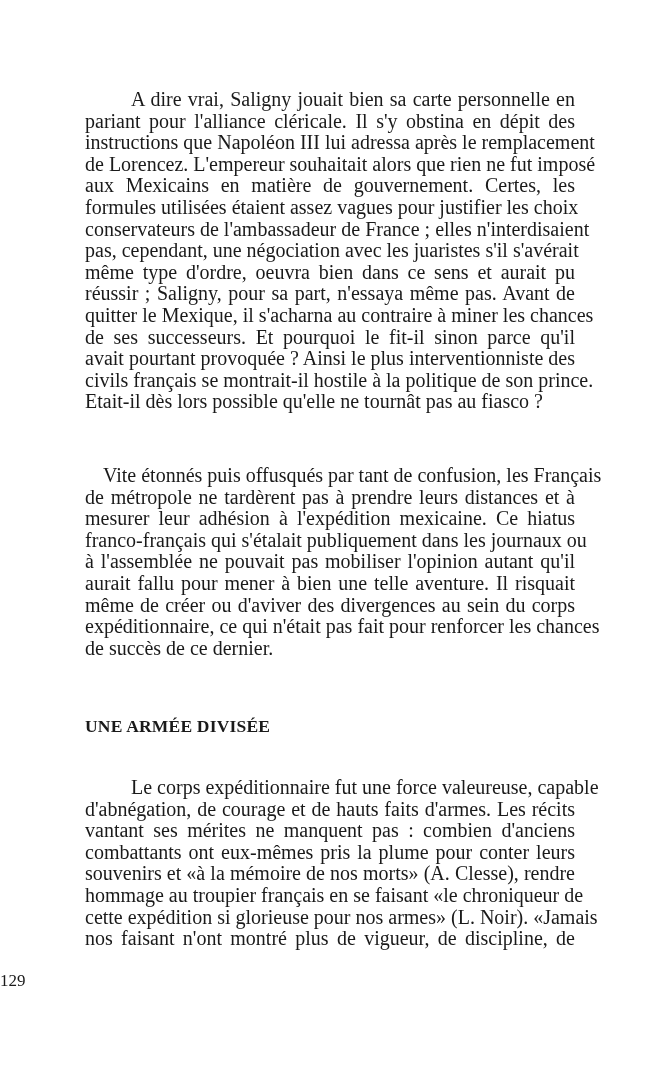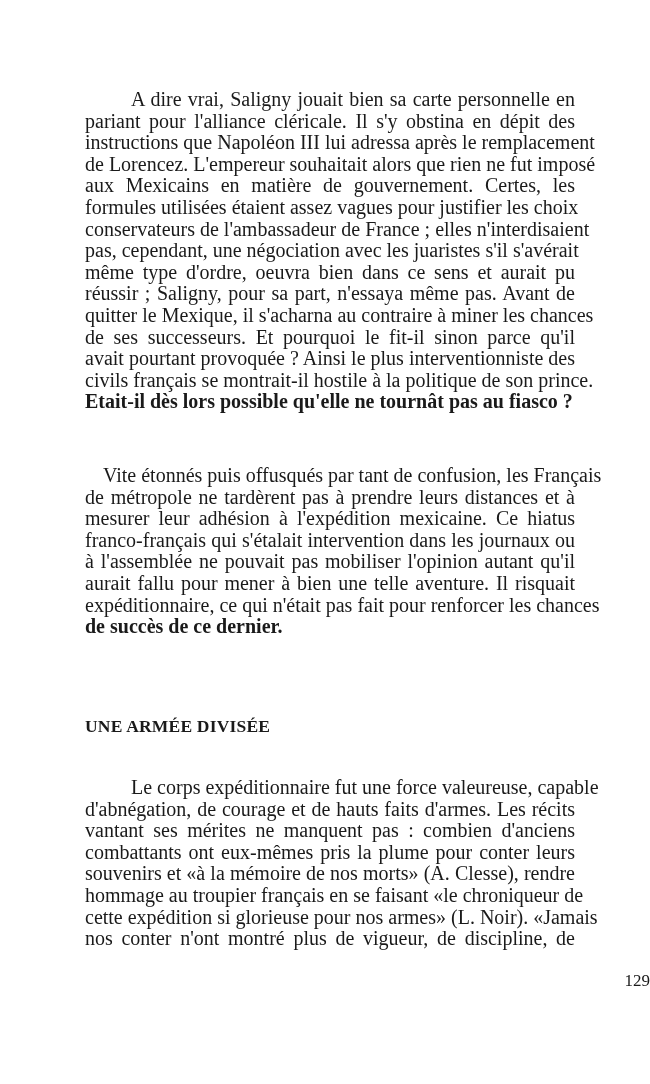--- a/index.html
+++ b/index.html
@@ -29,38 +29,37 @@
     display: block;
     height: 21.6px;
     line-height: 21.6px;
     font-size: 20px;
     white-space: nowrap;
     text-align: justify;
     text-align-last: justify;
   }
   .line.last {
     text-align-last: left;
-    font-weight: bold;
   }
   .line.indent { padding-left: 46px; }
   .line.indent-small { padding-left: 18px; }
   .heading {
     position: absolute;
     left: 85px;
     top: 716px;
     font-size: 17.5px;
     font-weight: bold;
     letter-spacing: 0.2px;
   }
   .page-number {
     position: absolute;
     left: 0;
     width: 650px;
     top: 971px;
-    text-align: right;
+    text-align: left;
     font-size: 17px;
   }
 </style>
 </head>
 <body>
 
 <div class="page">
 
   <div class="para" id="para-1" style="top:89px;">
     <span class="line indent">A dire vrai, Saligny jouait bien sa carte personnelle en</span>
@@ -77,35 +76,36 @@
     <span class="line">de ses successeurs. Et pourquoi le fit-il sinon parce qu'il</span>
     <span class="line">avait pourtant provoquée ? Ainsi le plus interventionniste des</span>
     <span class="line">civils français se montrait-il hostile à la politique de son prince.</span>
     <span class="line last">Etait-il dès lors possible qu'elle ne tournât pas au fiasco ?</span>
   </div>
 
   <div class="para" id="para-2" style="top:465px;">
     <span class="line indent-small">Vite étonnés puis offusqués par tant de confusion, les Français</span>
     <span class="line">de métropole ne tardèrent pas à prendre leurs distances et à</span>
     <span class="line">mesurer leur adhésion à l'expédition mexicaine. Ce hiatus</span>
-    <span class="line">franco-français qui s'étalait intervention dans les journaux ou</span>
+    <span class="line">franco-français qui s'étalait publiquement dans les journaux ou</span>
     <span class="line">à l'assemblée ne pouvait pas mobiliser l'opinion autant qu'il</span>
     <span class="line">aurait fallu pour mener à bien une telle aventure. Il risquait</span>
+    <span class="line">même de créer ou d'aviver des divergences au sein du corps</span>
     <span class="line">expéditionnaire, ce qui n'était pas fait pour renforcer les chances</span>
     <span class="line last">de succès de ce dernier.</span>
   </div>
 
   <div class="heading">UNE ARMÉE DIVISÉE</div>
 
   <div class="para" id="para-3" style="top:777px;">
     <span class="line indent">Le corps expéditionnaire fut une force valeureuse, capable</span>
     <span class="line">d'abnégation, de courage et de hauts faits d'armes. Les récits</span>
     <span class="line">vantant ses mérites ne manquent pas : combien d'anciens</span>
     <span class="line">combattants ont eux-mêmes pris la plume pour conter leurs</span>
     <span class="line">souvenirs et «à la mémoire de nos morts» (A. Clesse), rendre</span>
     <span class="line">hommage au troupier français en se faisant «le chroniqueur de</span>
     <span class="line">cette expédition si glorieuse pour nos armes» (L. Noir). «Jamais</span>
-    <span class="line">nos conter n'ont montré plus de vigueur, de discipline, de</span>
+    <span class="line">nos faisant n'ont montré plus de vigueur, de discipline, de</span>
   </div>
 
   <div class="page-number">129</div>
 
 </div>
 
 </body></html>

